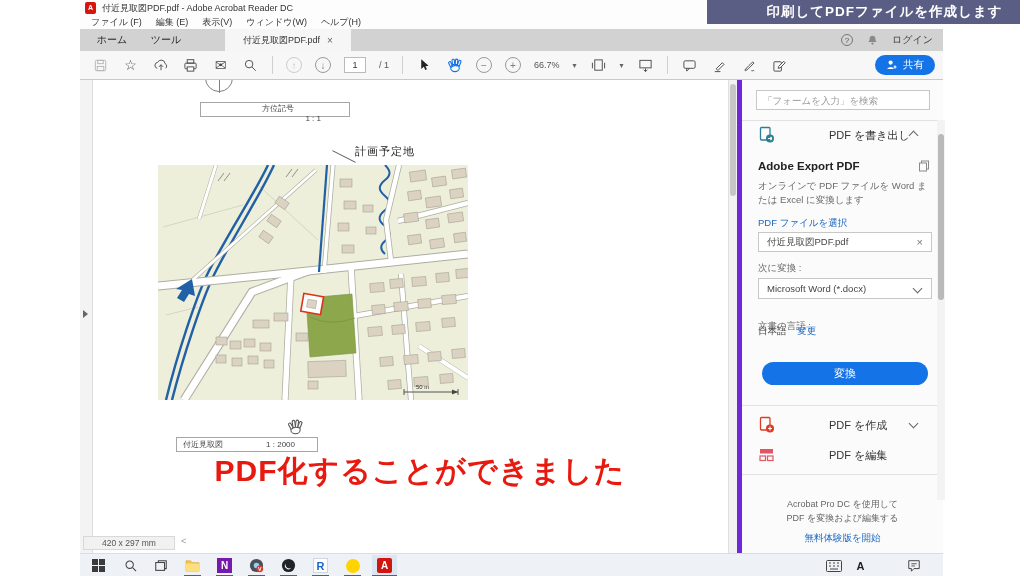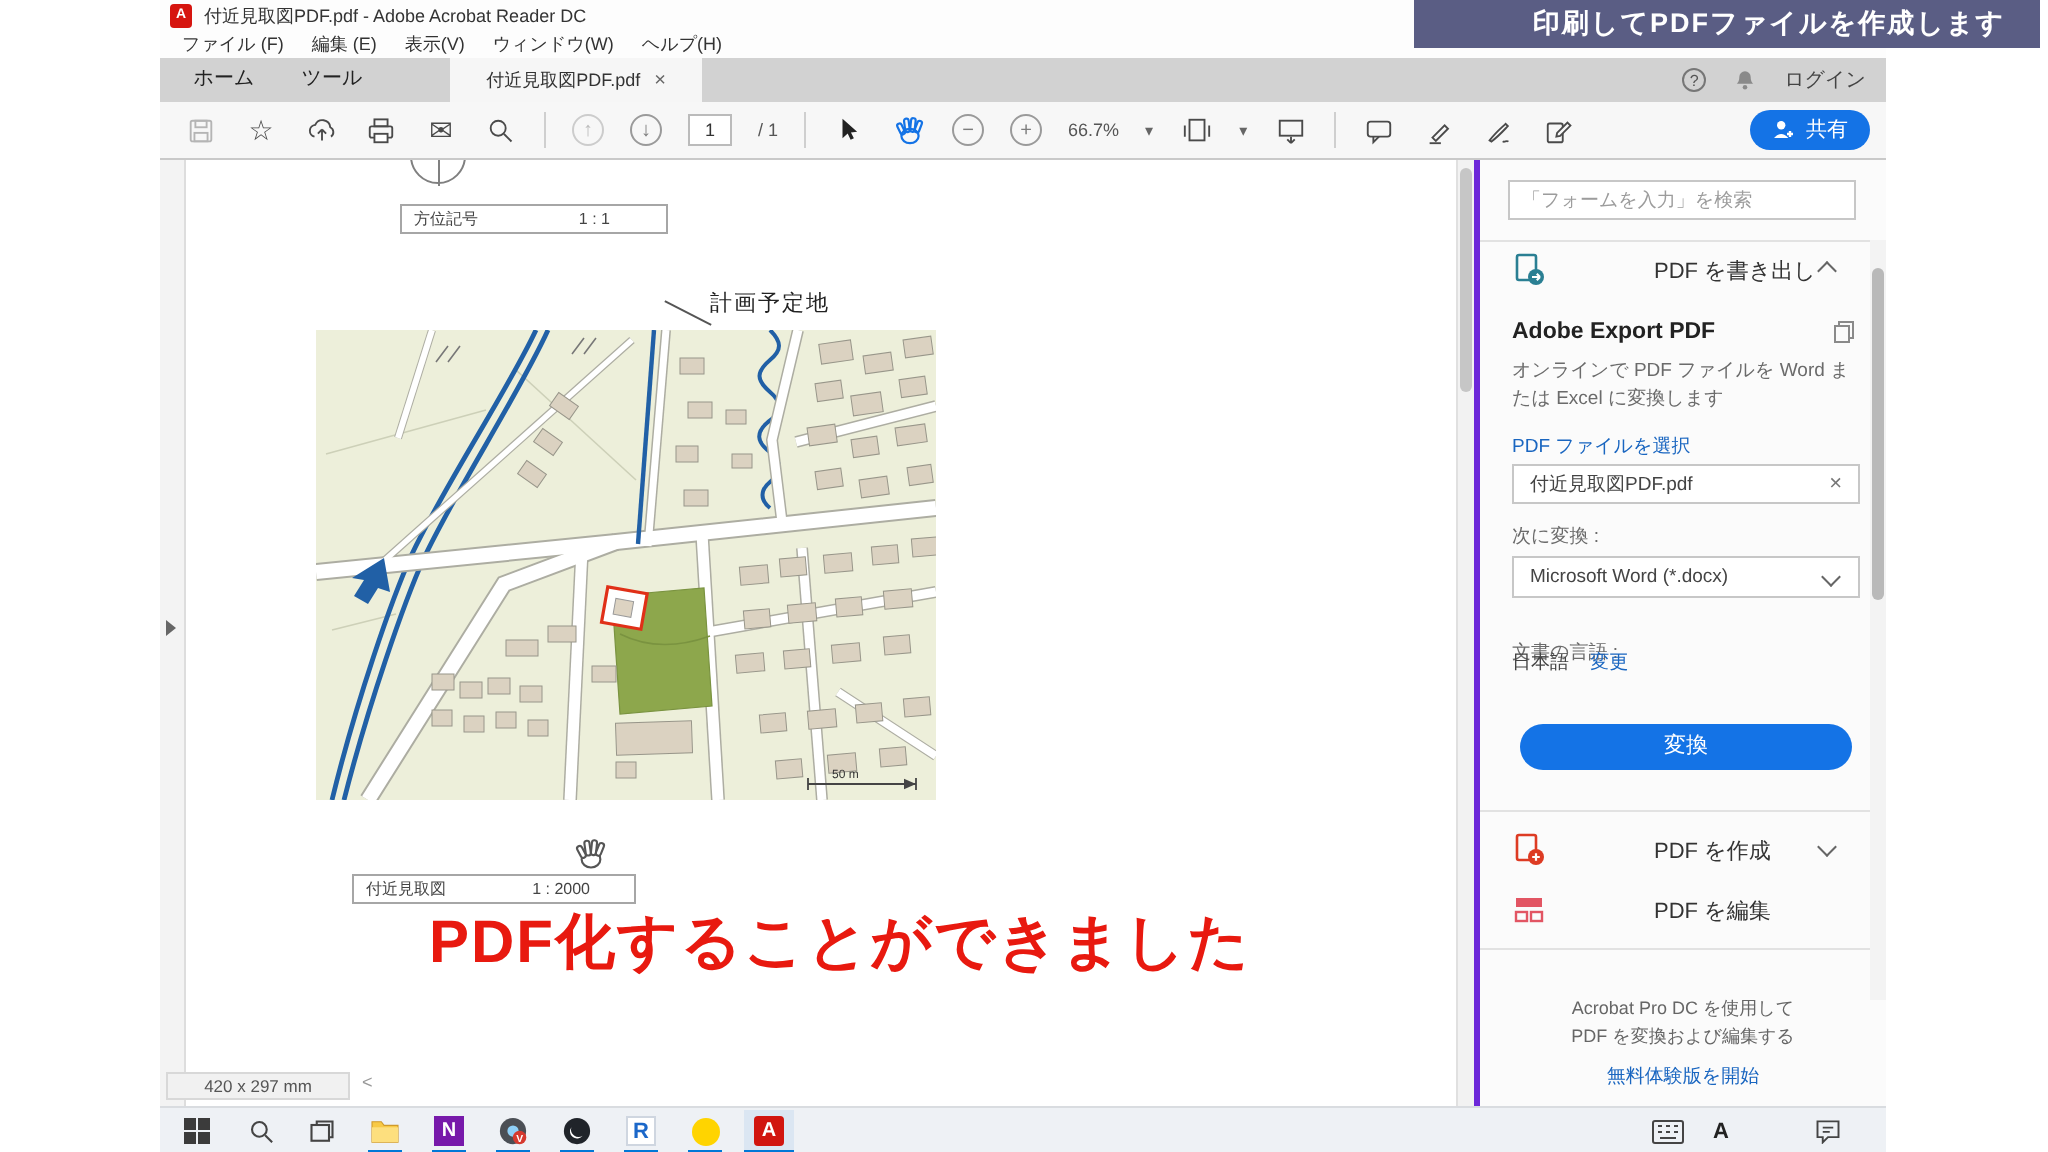--- a/index.html
+++ b/index.html
@@ -50,21 +50,21 @@
   
   .tblock { position:absolute; left:12px; top:416px; width:618px; height:37px; }
   .tb-line { position:absolute; background:#333; }
   .tb-company { position:absolute; left:55px; top:10px; font-size:11px; color:#222; letter-spacing:1px; }
   .tb-tri { position:absolute; left:24px; top:9px; width:0; height:0; border-left:7px solid transparent; border-right:7px solid transparent; border-top:11px solid #dd2211; }
   .tb-small { position:absolute; font-size:5.5px; color:#555; }
   .tb-val { position:absolute; font-size:9.5px; color:#222; }
   .statuschip { position:absolute; left:3px; top:456px; width:92px; height:14px; background:#f1f1f1; border:1px solid #d8d8d8; font-size:8.5px; color:#555; text-align:center; line-height:13px; }
   .statusarr { position:absolute; left:101px; top:456px; font-size:9px; color:#999; }
   
-  .sidebar { position:absolute; left:657px; top:0; width:206px; height:473px; background:#fbfbfb; border-left:3px solid #6d28d9; }
+  .sidebar { position:absolute; left:657px; top:0; width:206px; height:473px; background:#fbfbfb; border-left:5px solid #6d28d9; }
   .sb-search { position:absolute; left:14px; top:10px; width:174px; height:20px; border:1px solid #c7c7c7; background:#fff; font-size:9.5px; color:#444; padding:0 6px; font-family:"Liberation Sans",sans-serif; }
   .sb-search::placeholder { color:#9c9c9c; }
   .sb-row { position:absolute; left:0; width:100%; height:26px; }
   .sb-row .lbl { position:absolute; left:42px; top:6px; font-size:11px; color:#333;margin-left:45px; }
   .sb-ico { position:absolute; left:16px; top:4px; width:17px; height:17px; }
   .chev { position:absolute; width:7px; height:7px; border-left:1.6px solid #666; border-bottom:1.6px solid #666; }
   .chev-up { transform:rotate(135deg); }
   .chev-dn { transform:rotate(-45deg); }
   .sb-title { position:absolute; left:16px; top:80px; font-size:11.5px; font-weight:bold; color:#222; }
   .sb-desc { position:absolute; left:16px; top:99px; width:170px; font-size:9.5px; color:#6b6b6b; line-height:1.5; }
@@ -232,21 +232,21 @@
     </div>
   </div>
 
   <div class="main">
     <div class="navstrip">
         <div class="tri"></div>
       </div>
 
     <div class="page">
       <div class="compass"></div>
-      <div class="dwg-label" style="left:107px;top:22px;width:134px;">
+      <div class="dwg-label" style="left:107px;top:22px;width:150px;flex-direction:column;">
         <span class="nm">方位記号</span>
         <span class="sc" style="margin-right:28px;">1 : 1</span>
       </div>
       <div class="site-label">計画予定地</div>
       <div class="leader"></div>
 
       <svg class="abs" style="left:65px;top:85px;" width="310" height="235" viewBox="0 0 310 235">
         <rect width="310" height="235" fill="#edefda"></rect>
         <g stroke="#cdd0b8" stroke-width="0.8" fill="none">
           <path d="M5 62 L85 40"></path>

